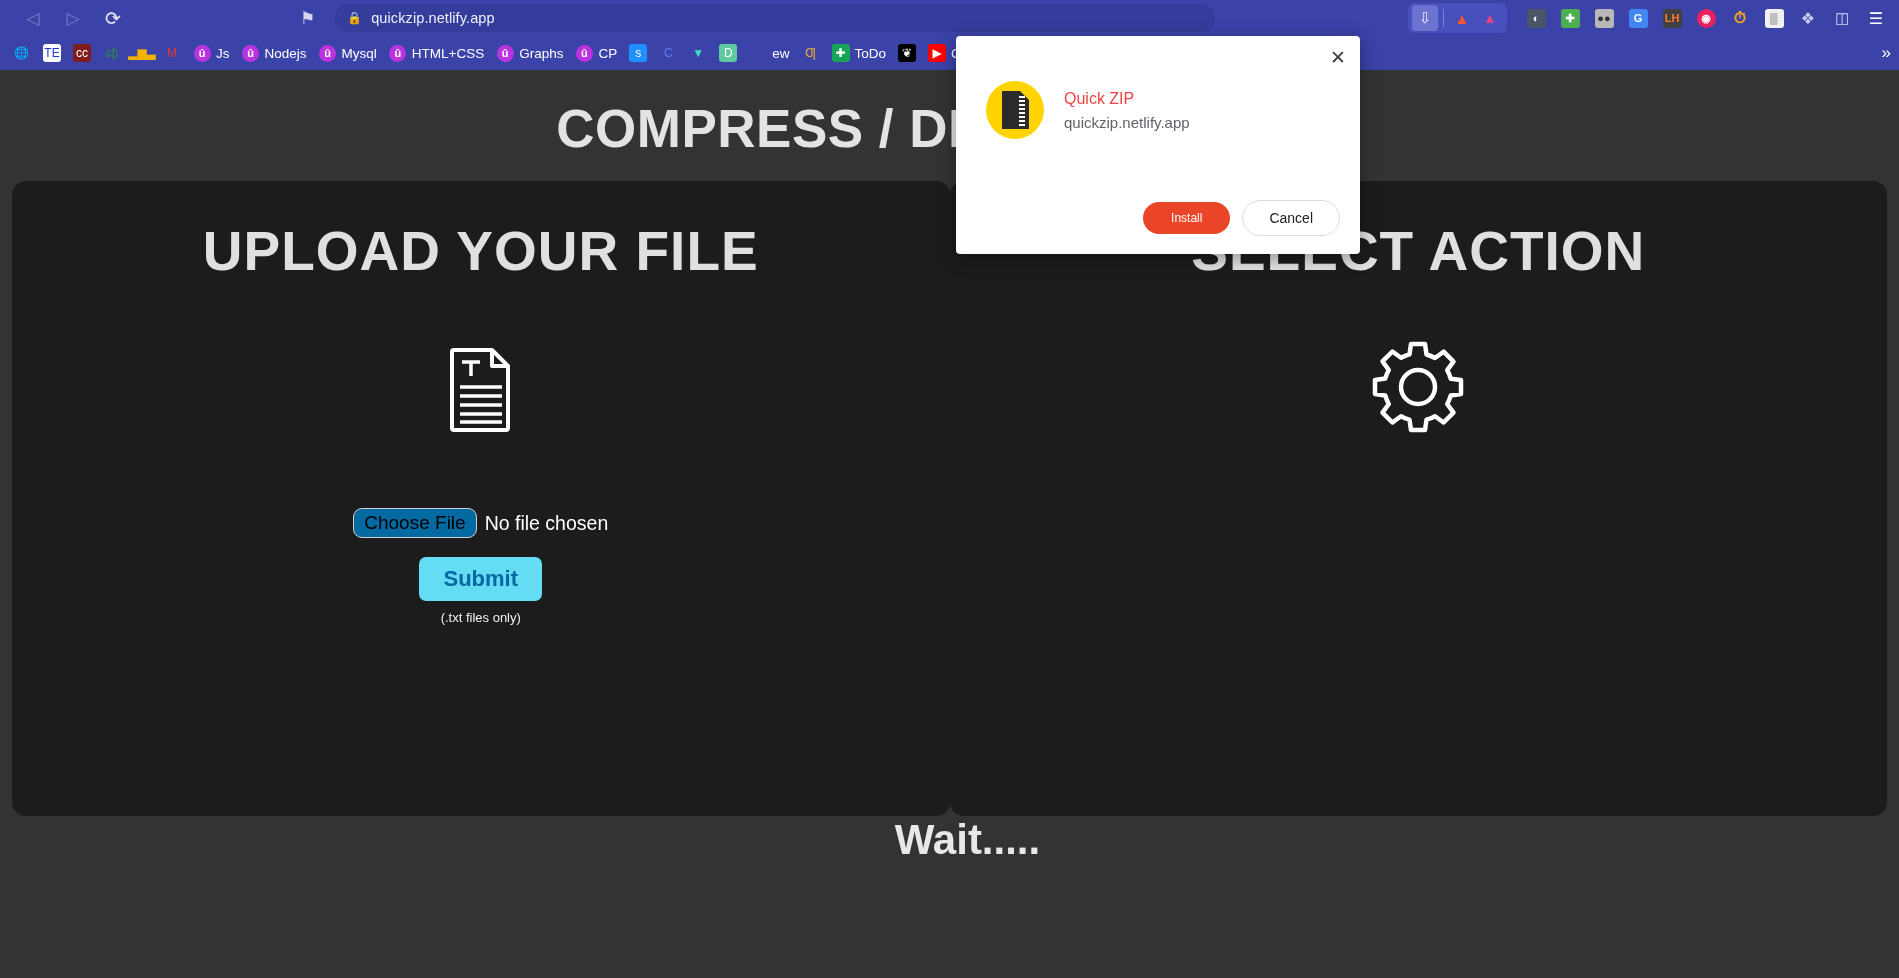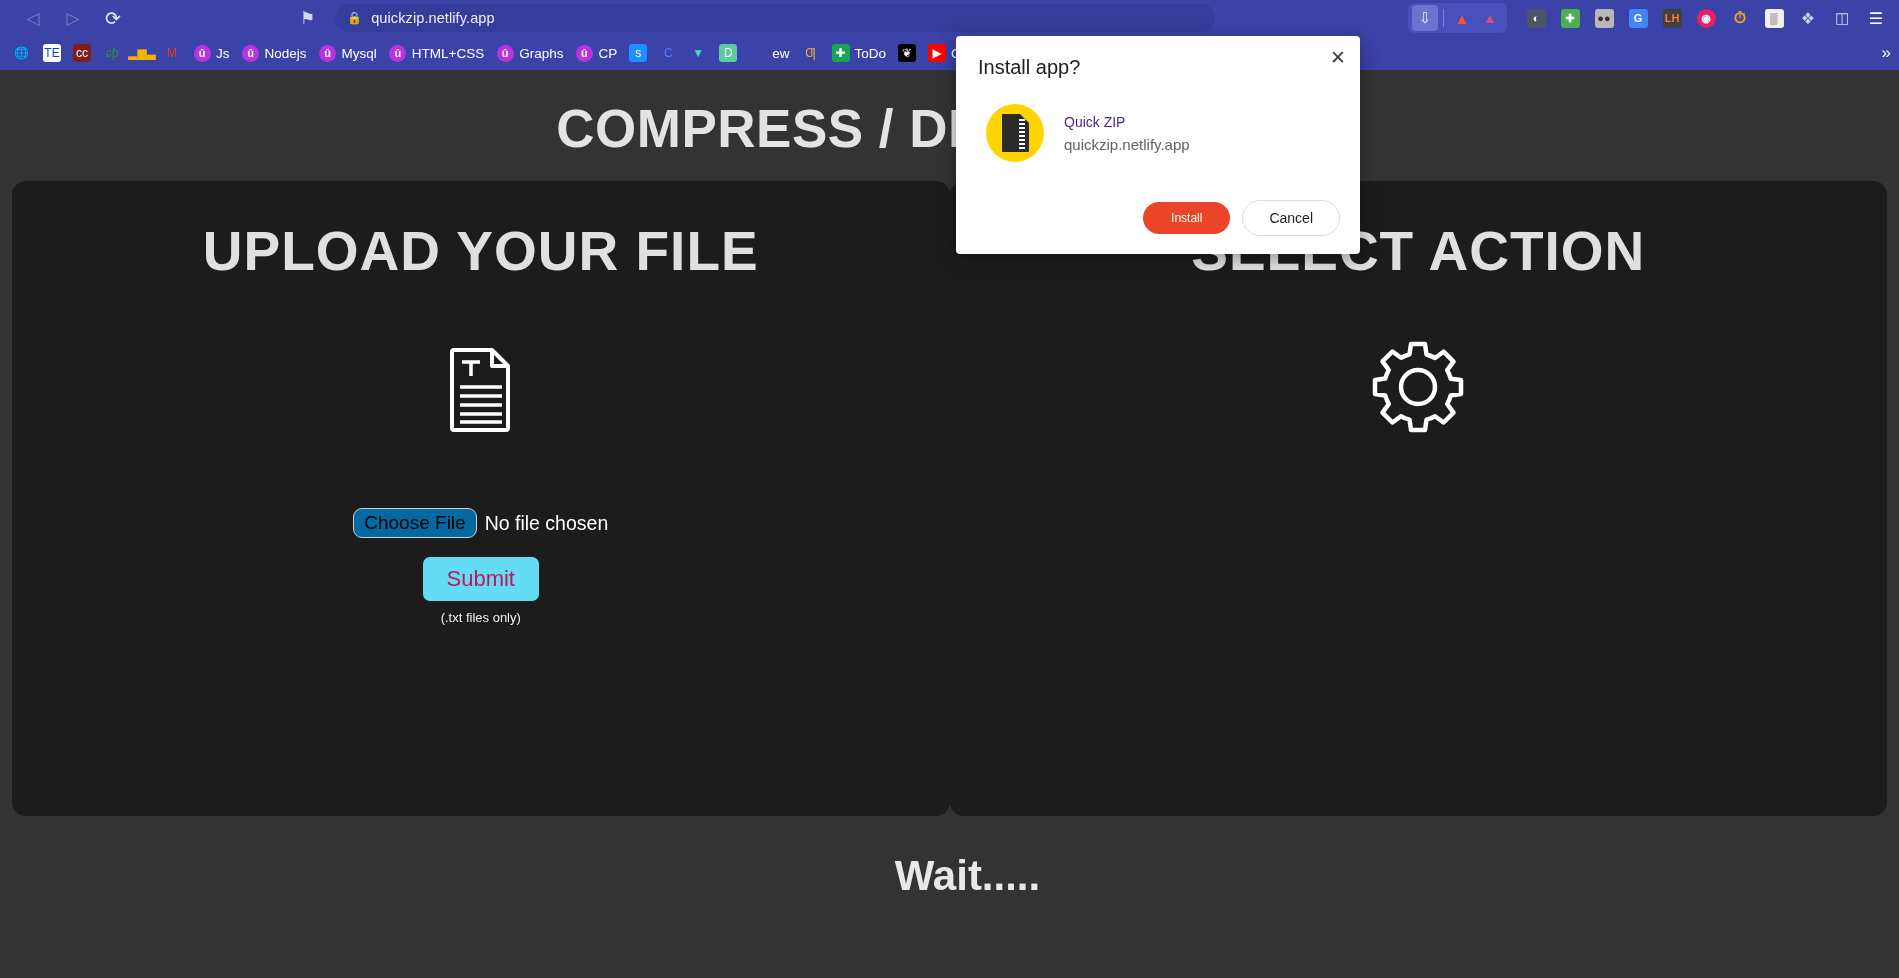--- a/index.html
+++ b/index.html
@@ -163,26 +163,27 @@
     border: 1px solid #d0d0d0;
     border-radius: 9px;
     padding: 3px 10px;
     font-size: 19px;
     font-family: "Liberation Sans", sans-serif;
   }
   .no-file-text { color: #ffffff; font-size: 19.5px; }
   .submit-btn {
     margin-top: 19px;
     background: #64dcf4;
-    color: #be185d;
+    color: #0369a1;
     border: none;
     border-radius: 7px;
     padding: 9px 24px;
     font-size: 22px;
     font-family: "Liberation Sans", sans-serif;
+    font-weight: bold;
   }
   .note {
     margin-top: 9px;
     color: #f2f2f2;
     font-size: 13px;
   }
   .action-controls { margin-top: 98px; }
   .btn-compress {
     background: #22e03a;
     color: #000;
@@ -200,21 +201,20 @@
     border-radius: 5px;
     padding: 5px 12px;
     font-size: 26px;
     font-family: "Liberation Sans", sans-serif;
   }
   .wait-text {
     text-align: center;
     color: #e8e8e8;
     font-size: 42px;
     font-weight: bold;
-    margin-top: 36px;
     padding-left: 36px;
   }
 
   
   .install-dialog {
     position: absolute;
     left: 956px; top: 36px;
     width: 404px; height: 218px;
     background: #ffffff;
     border-radius: 4px;
@@ -244,21 +244,21 @@
   }
   .zip-body::before {
     content: ""; position: absolute; right: 0; top: 0;
     border-top: 9px solid #ffd400; border-left: 9px solid transparent;
   }
   .zip-teeth {
     position: absolute; right: 4px; top: 5px;
     width: 6px; height: 30px;
     background: repeating-linear-gradient(#fff 0 2px, #2b2b2b 2px 4px);
   }
-  .app-name { font-size: 14px; color: #4c1d95; }
+  .app-name { font-size: 16px; color: #ef4444; }
   .app-url { font-size: 15px; color: #5f6368; margin-top: 6px; }
   .dlg-actions {
     position: absolute; right: 20px; bottom: 18px;
     display: flex; gap: 12px; align-items: center;
   }
   .btn-install {
     background: #ea4528; color: #fff;
     border: none; border-radius: 18px;
     padding: 9px 28px; font-size: 12px;
     font-family: "Liberation Sans", sans-serif;
@@ -475,21 +475,20 @@
         </svg>
       </div>
 
     </div>
   </div>
 
   <div class="wait-text">Wait.....</div>
 </div>
 
 <div class="install-dialog">
-  <div class="dlg-title">Install app?</div>
   <div class="dlg-close">✕</div>
 
   <div class="dlg-app-row">
     <div class="app-icon">
       <div class="zip-body">
         <div class="zip-teeth"></div>
       </div>
     </div>
     <div>
       <div class="app-name">Quick ZIP</div>

